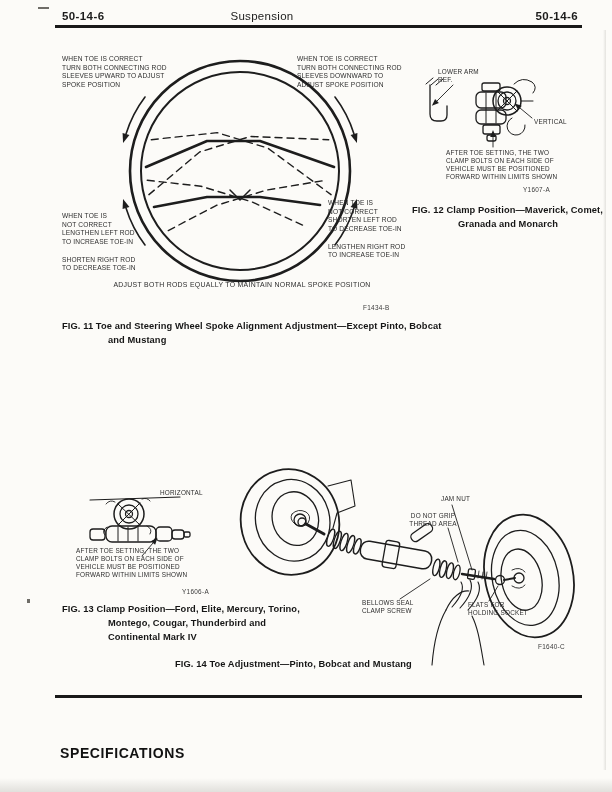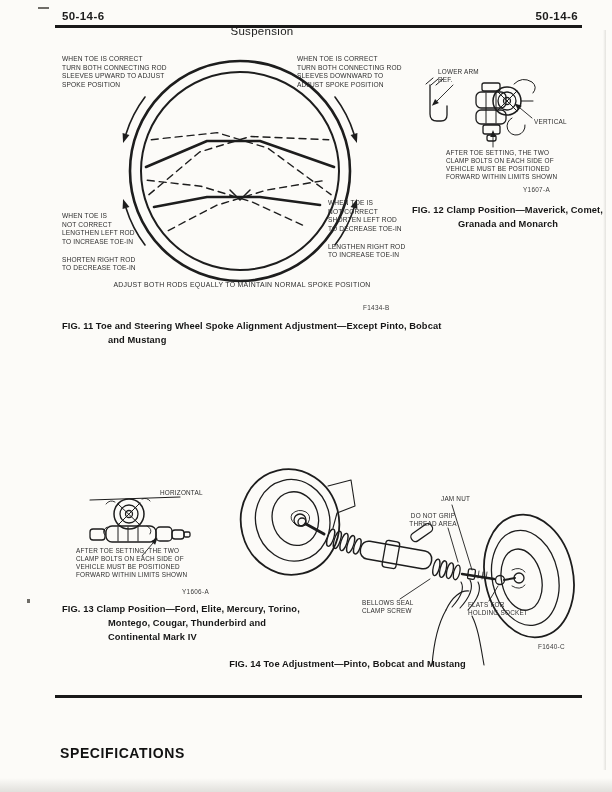--- a/index.html
+++ b/index.html
@@ -11,39 +11,39 @@
   .rule{position:absolute;background:#191919;height:2.5px;}
   .callout{position:absolute;font-size:6.6px;line-height:1.32;letter-spacing:.15px;
            color:#2c2c2c;white-space:pre-line;}
   .dlabel{position:absolute;font-size:6.4px;line-height:1.25;letter-spacing:.2px;
           color:#2c2c2c;white-space:pre-line;}
   .refcode{position:absolute;font-size:6.4px;letter-spacing:.3px;color:#3a3a3a;}
   .footnote{position:absolute;font-size:6.9px;letter-spacing:.3px;color:#2c2c2c;text-align:center;}
   .fig-caption{position:absolute;font-weight:bold;font-size:9.3px;line-height:1.5;
                letter-spacing:.1px;padding-left:46px;text-indent:-46px;color:#161616;}
   .fig-caption-center{position:absolute;font-weight:bold;font-size:9.3px;color:#161616;
-               text-align:center;letter-spacing:.1px;}
+               text-align:left;letter-spacing:.1px;}
   .spec-heading{position:absolute;font-weight:bold;font-size:14px;letter-spacing:.6px;color:#111;margin-top:36px;}
   .spec-body{position:absolute;font-family:"Liberation Serif",serif;font-size:10.6px;
              line-height:1.32;text-align:justify;text-indent:20px;word-spacing:2px;color:#191919;}
   svg{overflow:visible;}
   .ink{stroke:#1d1d1d;fill:none;stroke-linecap:round;stroke-linejoin:round;}
   .artifact{position:absolute;background:#6f6d68;}
   .edge-bottom{position:absolute;left:0;bottom:0;width:100%;height:14px;
                background:linear-gradient(to bottom,rgba(0,0,0,0),rgba(130,128,120,.22));}
   .edge-right{position:absolute;top:30px;right:6px;width:3px;height:740px;
               background:linear-gradient(to right,rgba(0,0,0,0),rgba(130,128,120,.20));}
 </style>
 </head>
 <body>
 
 <div class="page">
 
   <div class="abs hdr-num" style="left:62px;top:10px">50-14-6</div>
-  <div class="abs hdr-title" style="left:0;top:25px;width:524px;text-align:center">Suspension</div>
+  <div class="abs hdr-title" style="left:0;top:10px;width:524px;text-align:center">Suspension</div>
   <div class="abs hdr-num" style="right:34px;top:10px">50-14-6</div>
   <div class="rule" style="left:55px;top:25px;width:527px"></div>
 
   <svg class="abs" style="left:118px;top:56px" width="248" height="234" viewBox="0 0 248 234">
     <g class="ink">
       <g>
         <circle cx="122" cy="115" r="110" stroke-width="2.6"></circle>
         <circle cx="122" cy="115" r="99" stroke-width="2"></circle>
       </g>
       <g stroke-width="2.6">

